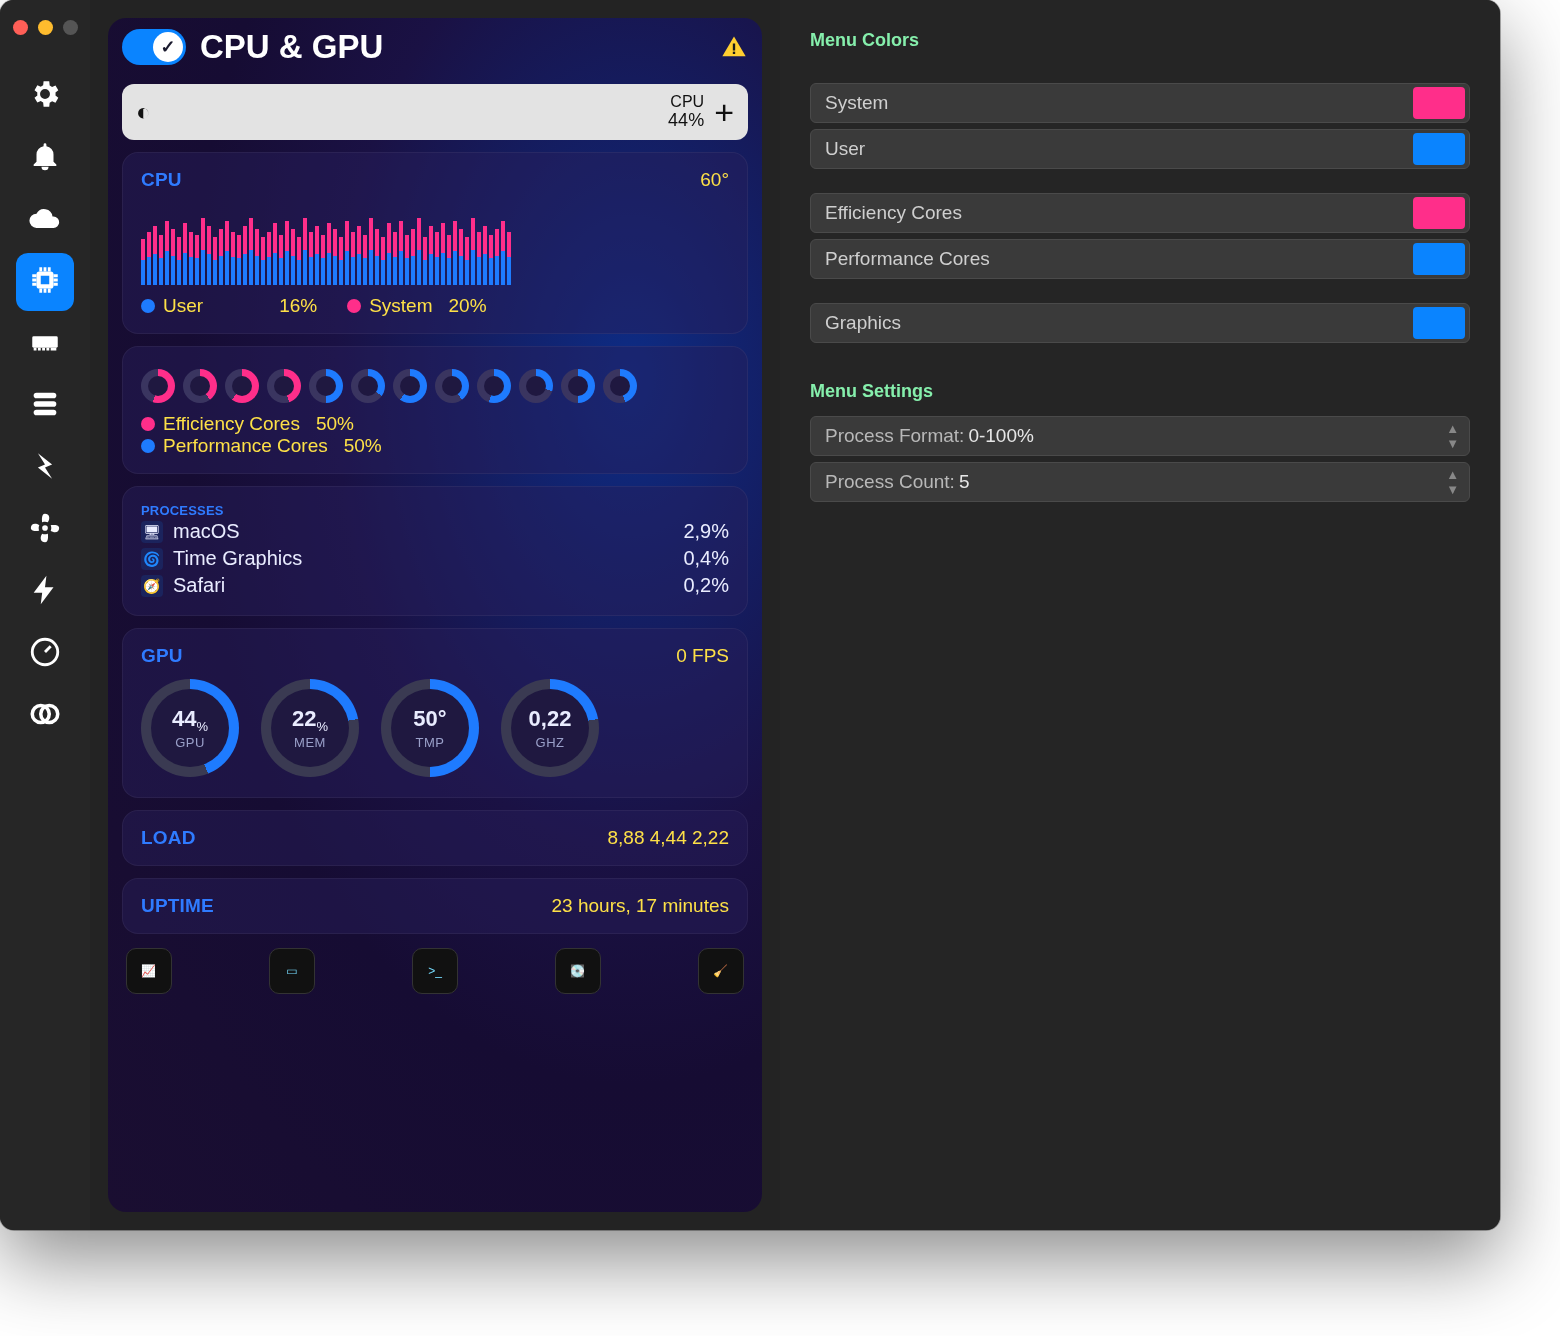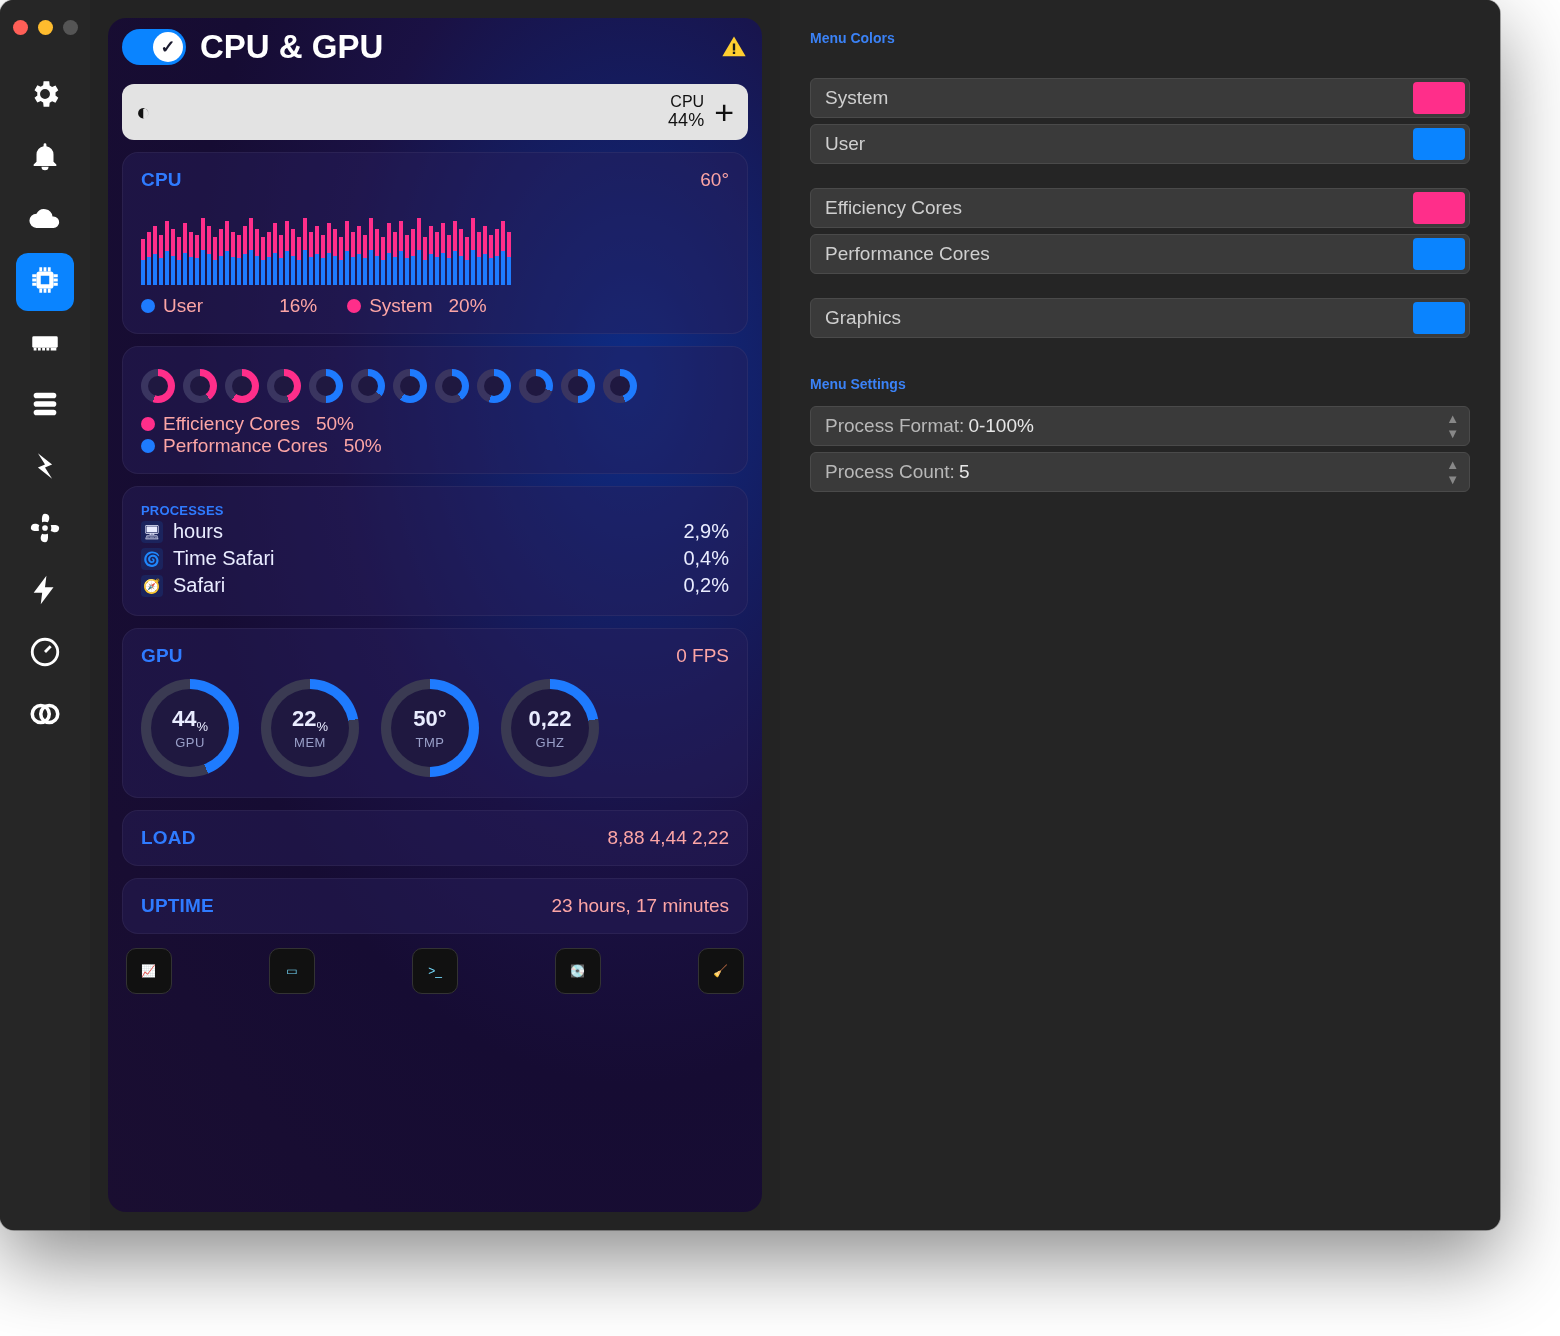--- a/index.html
+++ b/index.html
@@ -34,21 +34,21 @@
   .menubar-pill { background:#e3e3e3; color:#111; border-radius:12px; height:56px; margin:0 6px; display:flex; align-items:center; padding:0 14px; gap:10px;}
   .menubar-pill .spacer{flex:1;}
   .menubar-pill .pct{ text-align:right; line-height:1.05; font-size:18px;}
   .menubar-pill .pct small{display:block; font-size:16px;}
   .plus { font-size:34px; font-weight:300; }
 
   .panel { margin: 12px 6px 0 6px; background: rgba(40,30,90,.45); border: 1px solid rgba(255,255,255,.05); border-radius: 16px; padding: 16px 18px; color:#cdd6ff; font-size:19px;}
   .row { display:flex; align-items:center; }
   .row .grow{flex:1;}
   .label-blue{ color:#2f7bff; font-weight:600; letter-spacing:.2px;}
-  .white{color:#fca5a5;}
+  .white{color:#fde047;}
 
   .histogram { height:80px; margin:14px 0 10px 0; display:flex; align-items:flex-end; gap:2px; }
   .histogram .bar { width:4px; display:flex; flex-direction:column; justify-content:flex-end;}
   .histogram .sys{ background:#ff2e8a;}
   .histogram .usr{ background:#1e7bff;}
 
   .legend { display:flex; align-items:center; gap:8px; font-size:19px;}
   .dot{width:14px;height:14px;border-radius:50%;}
   .dot.blue{background:#1e7bff;} .dot.pink{background:#ff2e8a;}
 
@@ -67,21 +67,21 @@
   .gauge .gt{position:absolute; inset:0; display:flex; flex-direction:column; align-items:center; justify-content:center; color:#e9ecff; z-index:1;}
   .gauge .gv{font-size:22px; font-weight:600;}
   .gauge .gl{font-size:13px; color:#9aa0c9; letter-spacing:.5px;}
   .gauge .gv sub{font-size:13px; font-weight:500;}
 
   .bottom-apps{ display:flex; justify-content:space-between; padding:14px 10px 0 10px;}
   .bapp{ width:46px; height:46px; border-radius:10px; background:#111; border:1px solid #333; display:flex;align-items:center;justify-content:center; color:#7df; font-size:12px;}
 
   
   .config { flex:1; background:#252525; color:#cfcfcf; padding: 26px 30px; font-size:19px;}
-  .cfg-h { color:#3b82f6; font-weight:700; font-size:14px; margin:4px 0 14px 0;}
+  .cfg-h { color:#86efac; font-weight:700; font-size:18px; margin:4px 0 14px 0;}
   .color-row, .select-row { height:40px; background:#3a3a3a; border:1px solid #4a4a4a; border-radius:6px; display:flex; align-items:center; padding:0 4px 0 14px; margin-bottom:6px;}
   .color-row .sw{ width:52px; height:32px; border-radius:4px; margin-left:auto;}
   .sw.blue{background:#0a84ff;} .sw.pink{background:#ff2e8a;}
   .gap{height:18px;}
   .select-row{ justify-content:flex-start; color:#b8b8b8;}
   .select-row .val{ color:#e6e6e6; margin-left:4px;}
   .select-row .stepper{ margin-left:auto; color:#888; font-size:13px; letter-spacing:-2px; padding-right:8px;}
 </style>
 </head>
 <body>
@@ -485,26 +485,26 @@
             <span class="grow"></span>
             <span class="white">50%</span>
           </div>
         </div>
 
         <div class="panel">
           <div class="label-blue" style="font-size:13px">PROCESSES</div>
           <div id="procs">
               <div class="proc-row">
                 <span class="ic">🖥</span>
-                <span>hours</span>
+                <span>macOS</span>
                 <span class="v">2,9%</span>
               </div>
               <div class="proc-row">
                 <span class="ic">🌀</span>
-                <span>Time Safari</span>
+                <span>Time Graphics</span>
                 <span class="v">0,4%</span>
               </div>
               <div class="proc-row">
                 <span class="ic">🧭</span>
                 <span>Safari</span>
                 <span class="v">0,2%</span>
               </div>
             </div>
         </div>
 

